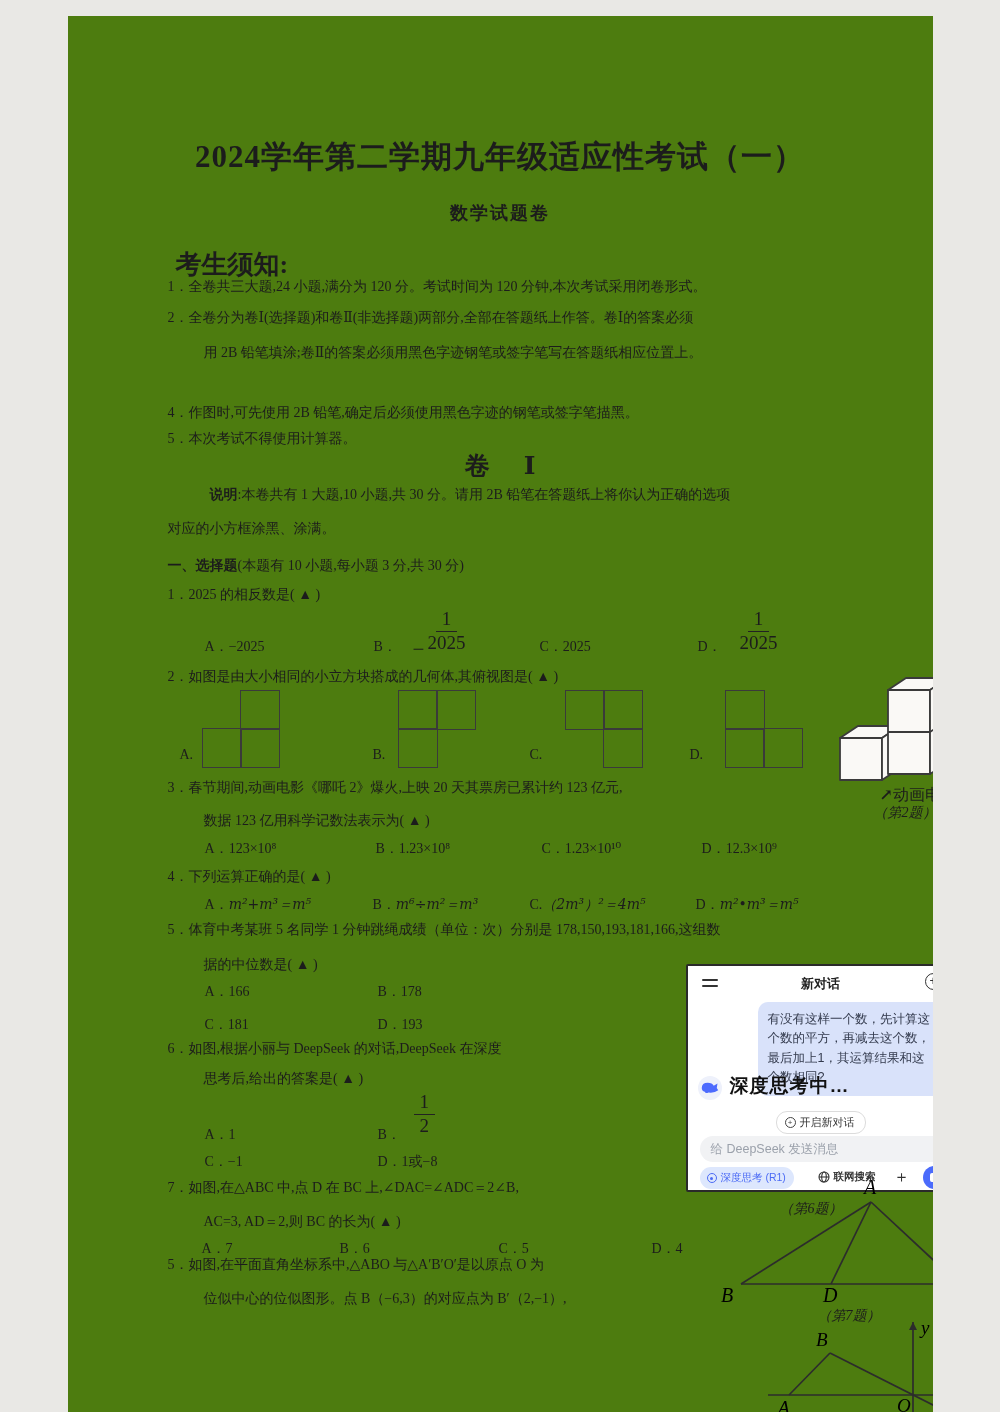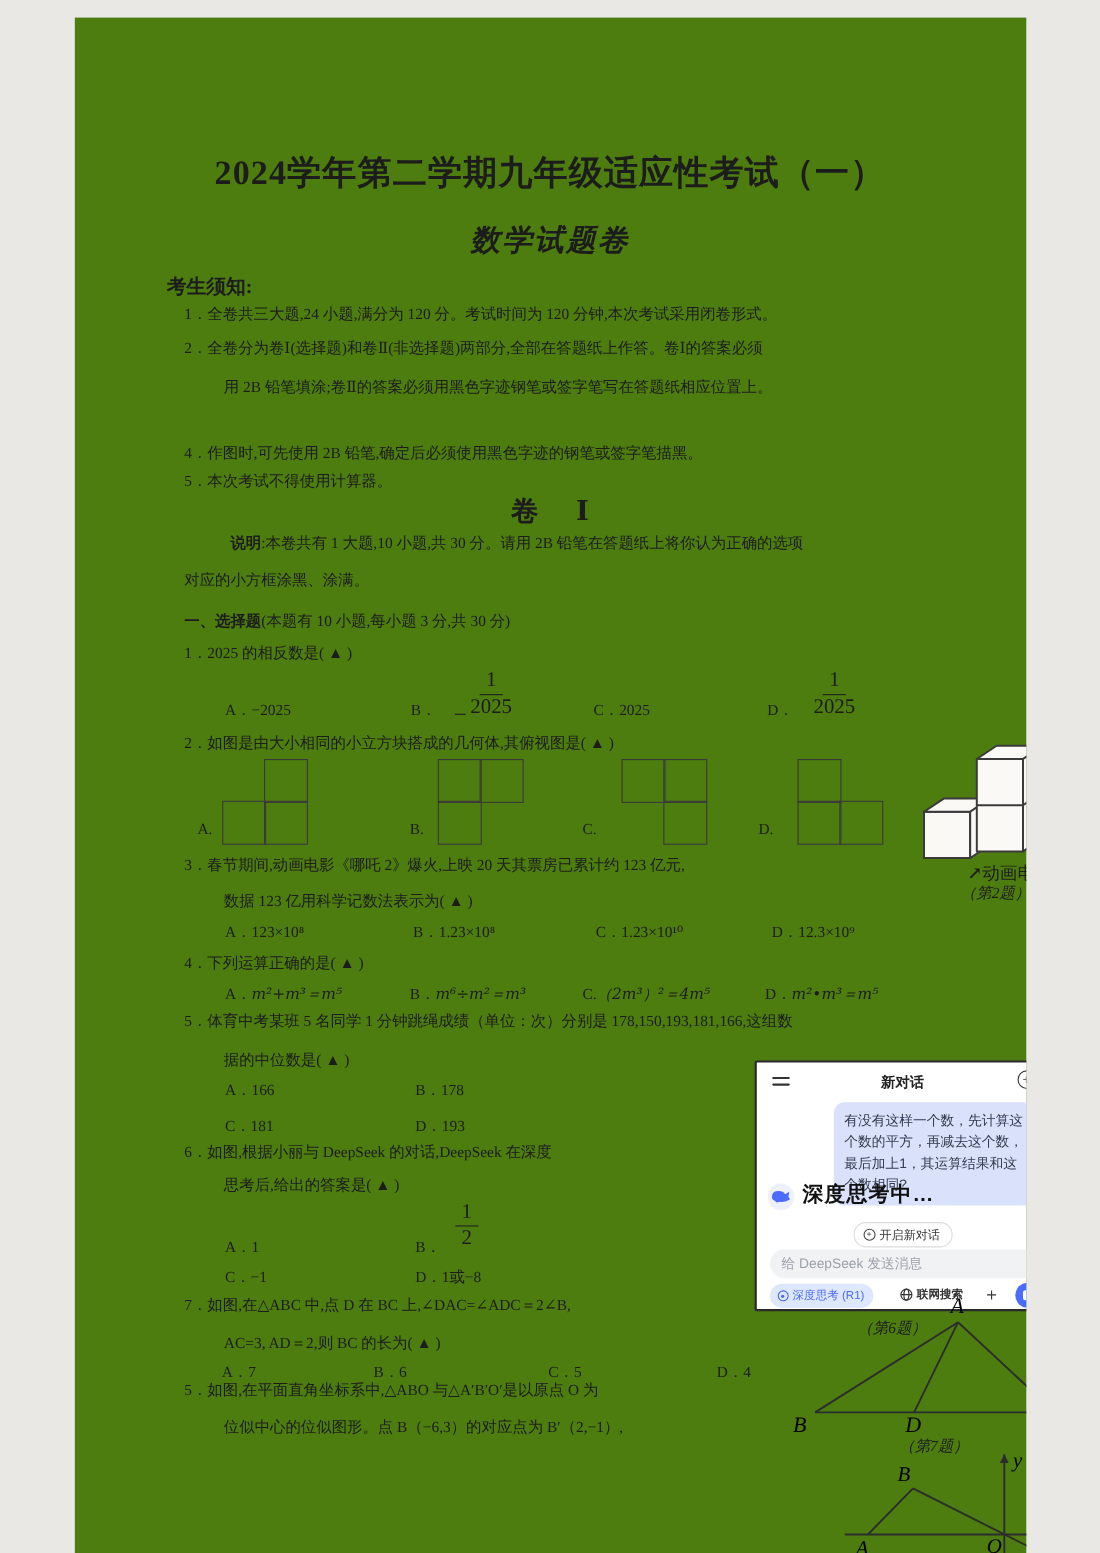--- a/index.html
+++ b/index.html
@@ -7,21 +7,21 @@
   .page {
     position:relative; width:865px; height:1412px; margin:16px auto;
     background:#4d7c0f; color:#1c1c1c; overflow:hidden;
     font-family:"Liberation Serif","DejaVu Serif",serif;
   }
   .abs { position:absolute; white-space:nowrap; }
   .tline { position:absolute; white-space:nowrap; font-size:14px; line-height:1.25; color:#1c1c1c; }
   .bold { font-weight:bold; }
   .center { left:0; width:100%; text-align:center; }
   .title { font-size:31px; font-weight:bold; letter-spacing:1px; }
-  .subtitle { font-size:27px; font-weight:bold; letter-spacing:2px;font-style:italic; }
+  .subtitle { font-size:18px; font-weight:bold; letter-spacing:2px; }
   .volhead { font-size:25px; font-weight:bold; }
   .caption { font-size:14px;font-style:italic; }
   .math { font-style:italic; font-family:"DejaVu Serif","Liberation Serif",serif; }
   
   .frac { position:absolute; display:inline-flex; flex-direction:column; align-items:center; font-size:19px; line-height:1.1; }
   .frac .num { padding:0 6px 1px 6px; border-bottom:1.6px solid #222; }
   .frac .den { padding-top:1px; }
   
   .qfig { position:absolute; width:78px; height:78px; }
   .qfig .cell { position:absolute; width:40px; height:40px; border:1.7px solid #3a3a3a; background:transparent; }
@@ -66,21 +66,21 @@
   svg text { font-family:"Liberation Serif","DejaVu Serif",serif; }
 </style>
 </head>
 <body>
 
 <div class="page">
 
   <div class="tline center title" style="top:122px">2024学年第二学期九年级适应性考试（一）</div>
   <div class="tline center subtitle" style="top:186px">数学试题卷</div>
 
-  <div class="tline bold" style="top:233px;left:84px;font-size:18px">考生须知:</div>
+  <div class="tline bold" style="top:233px;left:108px;font-size:26px">考生须知:</div>
   <div class="tline" style="top:262px;left:100px">1．全卷共三大题,24 小题,满分为 120 分。考试时间为 120 分钟,本次考试采用闭卷形式。</div>
   <div class="tline" style="top:293px;left:100px">2．全卷分为卷Ⅰ(选择题)和卷Ⅱ(非选择题)两部分,全部在答题纸上作答。卷Ⅰ的答案必须</div>
   <div class="tline" style="top:328px;left:136px">用 2B 铅笔填涂;卷Ⅱ的答案必须用黑色字迹钢笔或签字笔写在答题纸相应位置上。</div>
   <div class="tline" style="top:388px;left:100px">4．作图时,可先使用 2B 铅笔,确定后必须使用黑色字迹的钢笔或签字笔描黑。</div>
   <div class="tline" style="top:414px;left:100px">5．本次考试不得使用计算器。</div>
 
   <div class="tline center volhead" style="top:434px"><span>卷</span><span style="display:inline-block;width:34px"></span><span>Ⅰ</span></div>
   <div class="tline" style="top:470px;left:142px"><span class="bold">说明</span><span>:本卷共有 1 大题,10 小题,共 30 分。请用 2B 铅笔在答题纸上将你认为正确的选项</span></div>
   <div class="tline" style="top:504px;left:100px">对应的小方框涂黑、涂满。</div>
 

